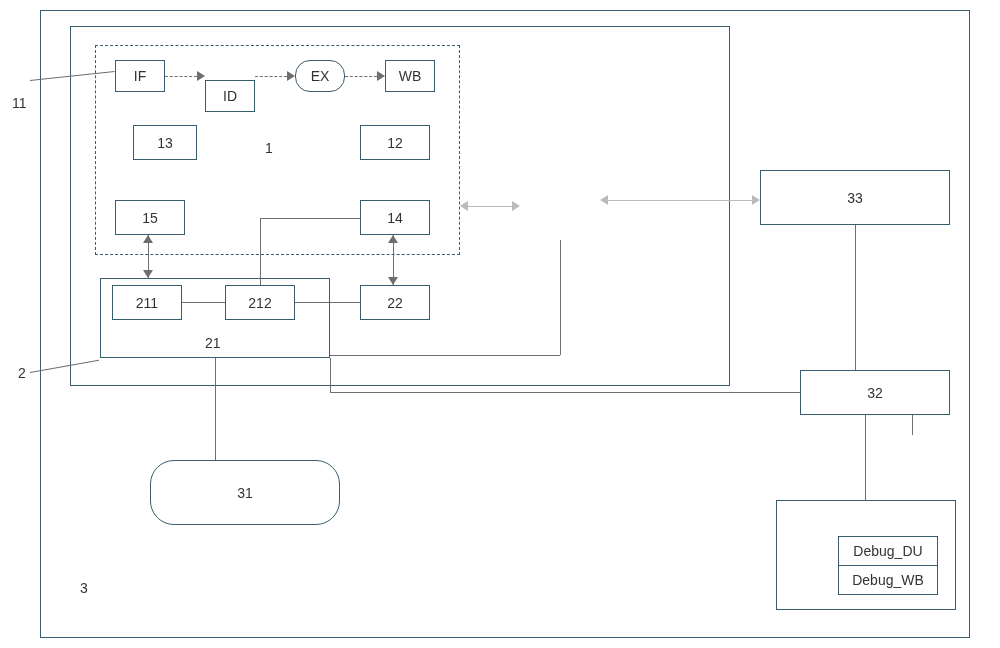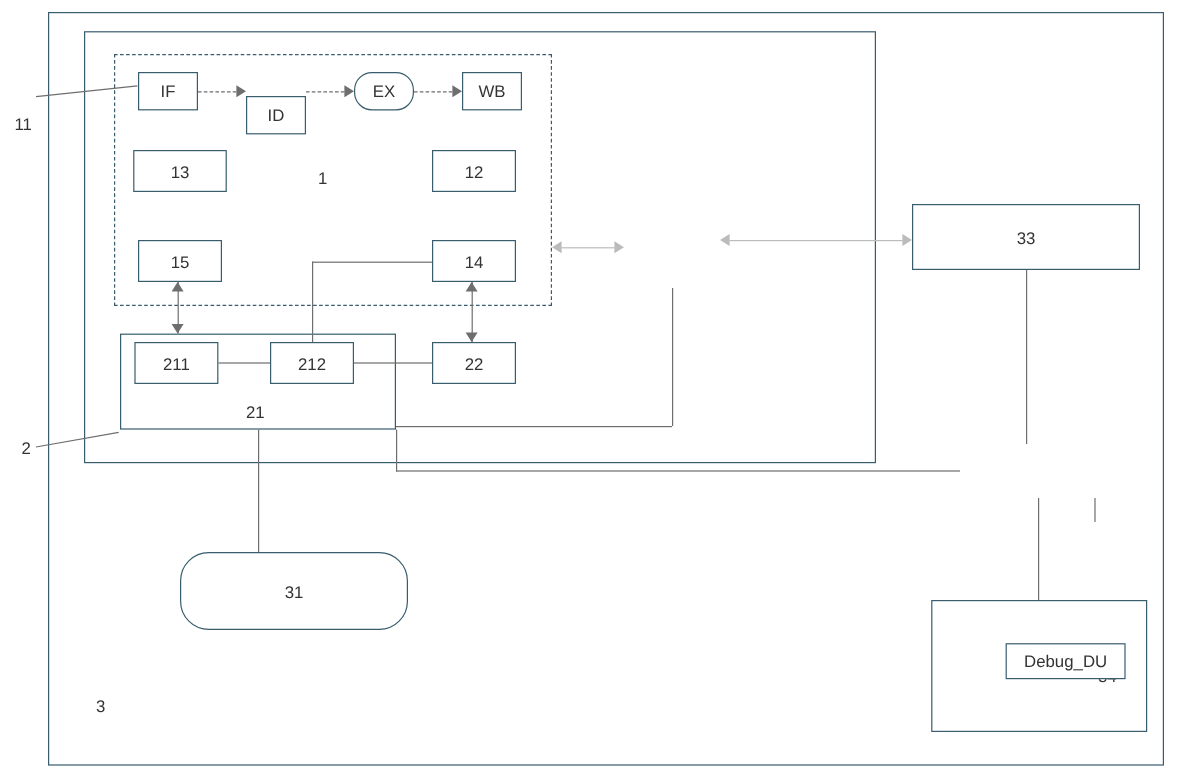--- a/index.html
+++ b/index.html
@@ -93,41 +93,43 @@
   <div class="box" style="left:295px; top:60px; width:50px; height:32px;border-radius:15px;">EX</div>
   <div class="box" style="left:385px; top:60px; width:50px; height:32px;">WB</div>
 
   <div class="dash-h" style="left:165px; top:76px; width:32px;"></div>
   <div class="arrowhead ah-right" style="left:197px; top:71px;"></div>
   <div class="dash-h" style="left:255px; top:76px; width:32px;"></div>
   <div class="arrowhead ah-right" style="left:287px; top:71px;"></div>
   <div class="dash-h" style="left:345px; top:76px; width:32px;"></div>
   <div class="arrowhead ah-right" style="left:377px; top:71px;"></div>
 
-  <div class="box" style="left:111px; top:125px; width:78px; height:35px;">13</div>
+  <div class="box" style="left:133px; top:125px; width:64px; height:35px;">13</div>
   <div class="box" style="left:360px; top:125px; width:70px; height:35px;">12</div>
   <div class="box" style="left:115px; top:200px; width:70px; height:35px;">15</div>
   <div class="box" style="left:360px; top:200px; width:70px; height:35px;">14</div>
 
   <div class="box" style="left:100px; top:278px; width:230px; height:80px; background:transparent;"></div>
   <div class="label-only" style="left:205px; top:335px;">21</div>
   <div class="box" style="left:112px; top:285px; width:70px; height:35px;">211</div>
   <div class="box" style="left:225px; top:285px; width:70px; height:35px;">212</div>
 
   <div class="box" style="left:360px; top:285px; width:70px; height:35px;">22</div>
 
 
   <div class="box" style="left:760px; top:170px; width:190px; height:55px;">33</div>
 
+  <div class="box" style="left:800px; top:370px; width:150px; height:45px;">32</div>
 
   <div class="box" style="left:150px; top:460px; width:190px; height:65px;border-radius:24px;">31</div>
 
   <div class="box" style="left:776px; top:500px; width:180px; height:110px; background:transparent;"></div>
   <div class="label-only" style="left:915px; top:555px;">34</div>
   <div class="box" style="left:838px; top:512px; width:100px; height:30px;margin-top:24px;">Debug_DU</div>
+  <div class="box" style="left:838px; top:565px; width:100px; height:30px;">Debug_WB</div>
 
   <div class="label-only" style="left:12px; top:95px;text-align:right;">11</div>
 
   <div style="position:absolute; left:30px; top:80px; width:85px; height:1px; background:#6e6e6e; transform:rotate(-6deg); transform-origin:left center;"></div>
 
   <div class="label-only" style="left:18px; top:365px;">2</div>
   <div style="position:absolute; left:30px; top:372px; width:70px; height:1px; background:#6e6e6e; transform:rotate(-10deg); transform-origin:left center;"></div>
 
   <div class="line" style="left:148px; top:235px; width:1px; height:43px;"></div>
   <div class="arrowhead ah-up" style="left:143px; top:235px;"></div>

